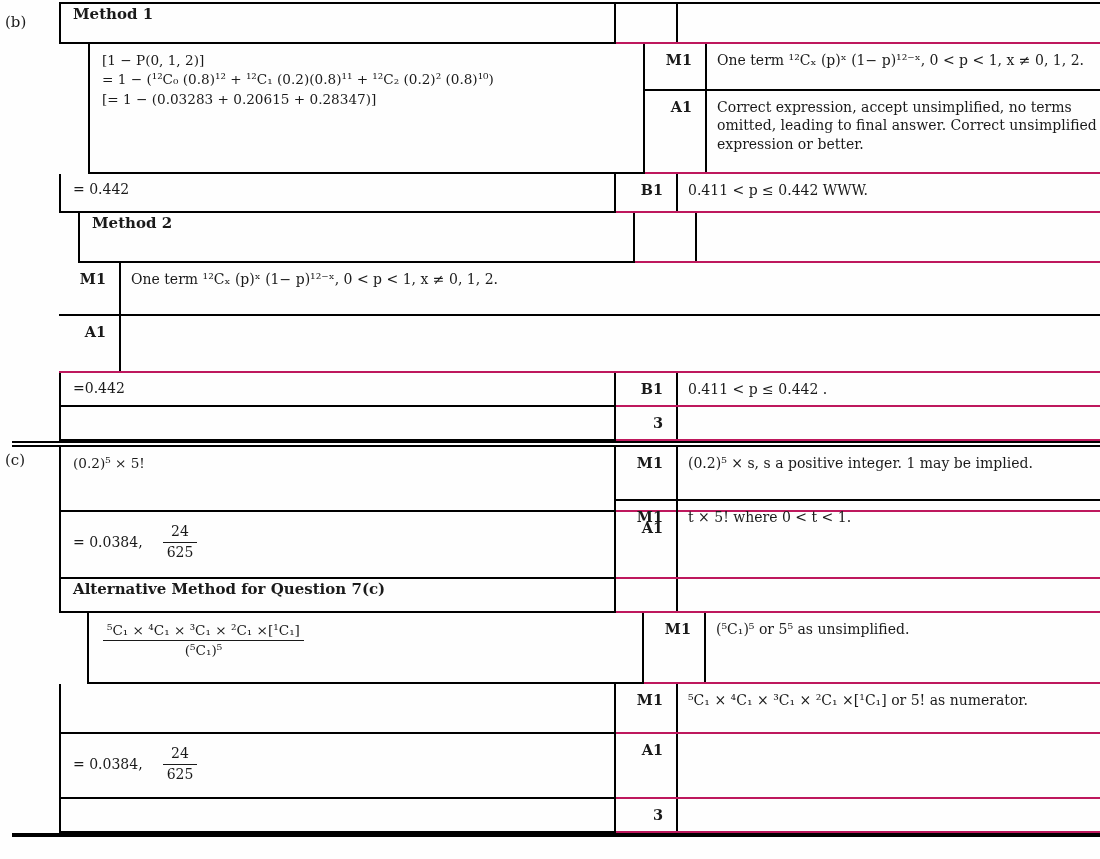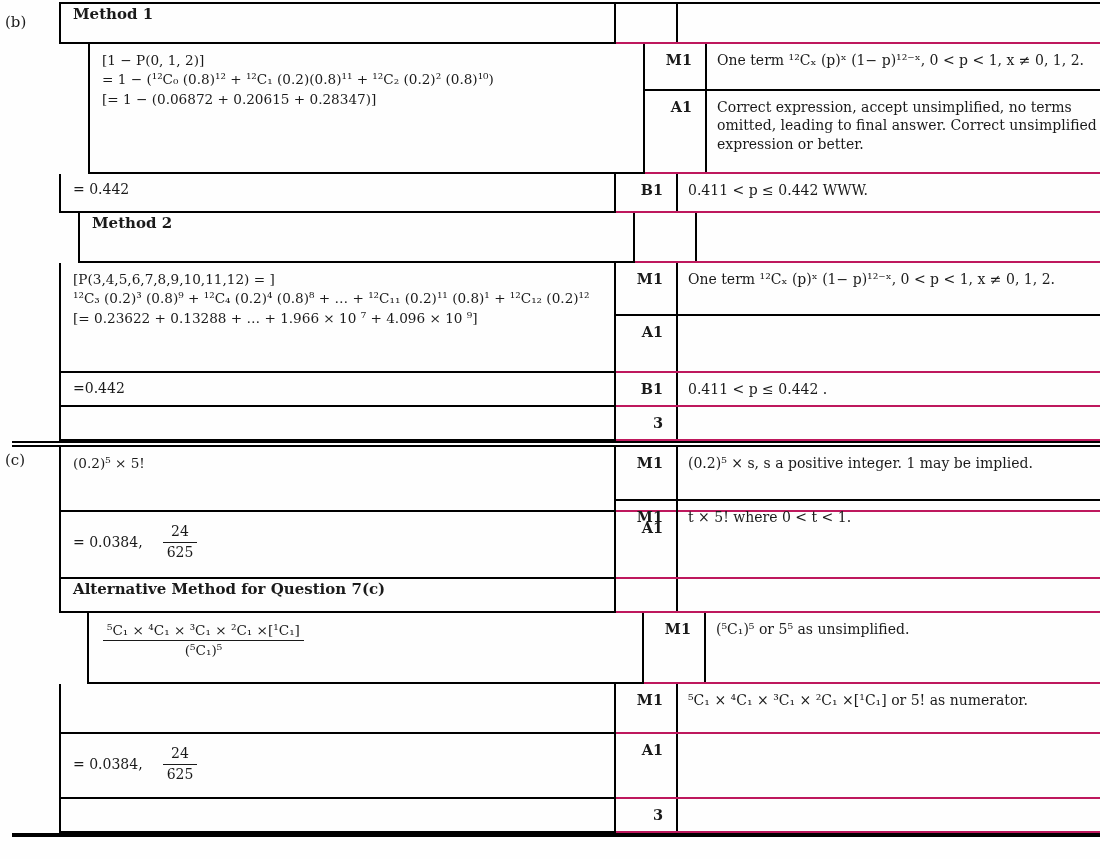--- a/index.html
+++ b/index.html
@@ -95,21 +95,21 @@
           <div class="guid"></div>
         </div>
       </div>
     </div>
 
     <div class="band b2">
       <div class="spacer"></div>
       <div class="answer">
         <div class="work-line">[1 − P(0, 1, 2)]</div>
         <div class="work-line">= 1 − (¹²C₀ (0.8)¹² + ¹²C₁ (0.2)(0.8)¹¹ + ¹²C₂ (0.2)² (0.8)¹⁰)</div>
-        <div class="work-line">[= 1 − (0.06872 + 0.20615 + 0.28347)]</div>
+        <div class="work-line">[= 1 − (0.03283 + 0.20615 + 0.28347)]</div>
       </div>
       <div class="right">
         <div class="subrow divided s47">
           <div class="marks">M1</div>
           <div class="guid">One term ¹²Cₓ (p)ˣ (1− p)¹²⁻ˣ, 0 &lt; p &lt; 1,  x ≠ 0, 1, 2.</div>
         </div>
         <div class="subrow">
           <div class="marks">A1</div>
           <div class="guid">Correct expression, accept unsimplified, no terms omitted, leading to final answer. Correct unsimplified expression or better.</div>
         </div>
@@ -133,25 +133,20 @@
       <div class="right">
         <div class="subrow">
           <div class="marks"></div>
           <div class="guid"></div>
         </div>
       </div>
     </div>
 
     <div class="band b5">
       <div class="spacer"></div>
-      <div class="answer">
-        <div class="work-line">[P(3,4,5,6,7,8,9,10,11,12) = ]</div>
-        <div class="work-line">¹²C₃ (0.2)³ (0.8)⁹ + ¹²C₄ (0.2)⁴ (0.8)⁸ + … + ¹²C₁₁ (0.2)¹¹ (0.8)¹ + ¹²C₁₂ (0.2)¹²</div>
-        <div class="work-line">[= 0.23622 + 0.13288 + … + 1.966 × 10 ⁷ + 4.096 × 10 ⁹]</div>
-      </div>
       <div class="right">
         <div class="subrow divided s53">
           <div class="marks">M1</div>
           <div class="guid">One term ¹²Cₓ (p)ˣ (1− p)¹²⁻ˣ, 0 &lt; p &lt; 1, x ≠ 0, 1, 2.</div>
         </div>
         <div class="subrow">
           <div class="marks">A1</div>
         </div>
       </div>
     </div>

